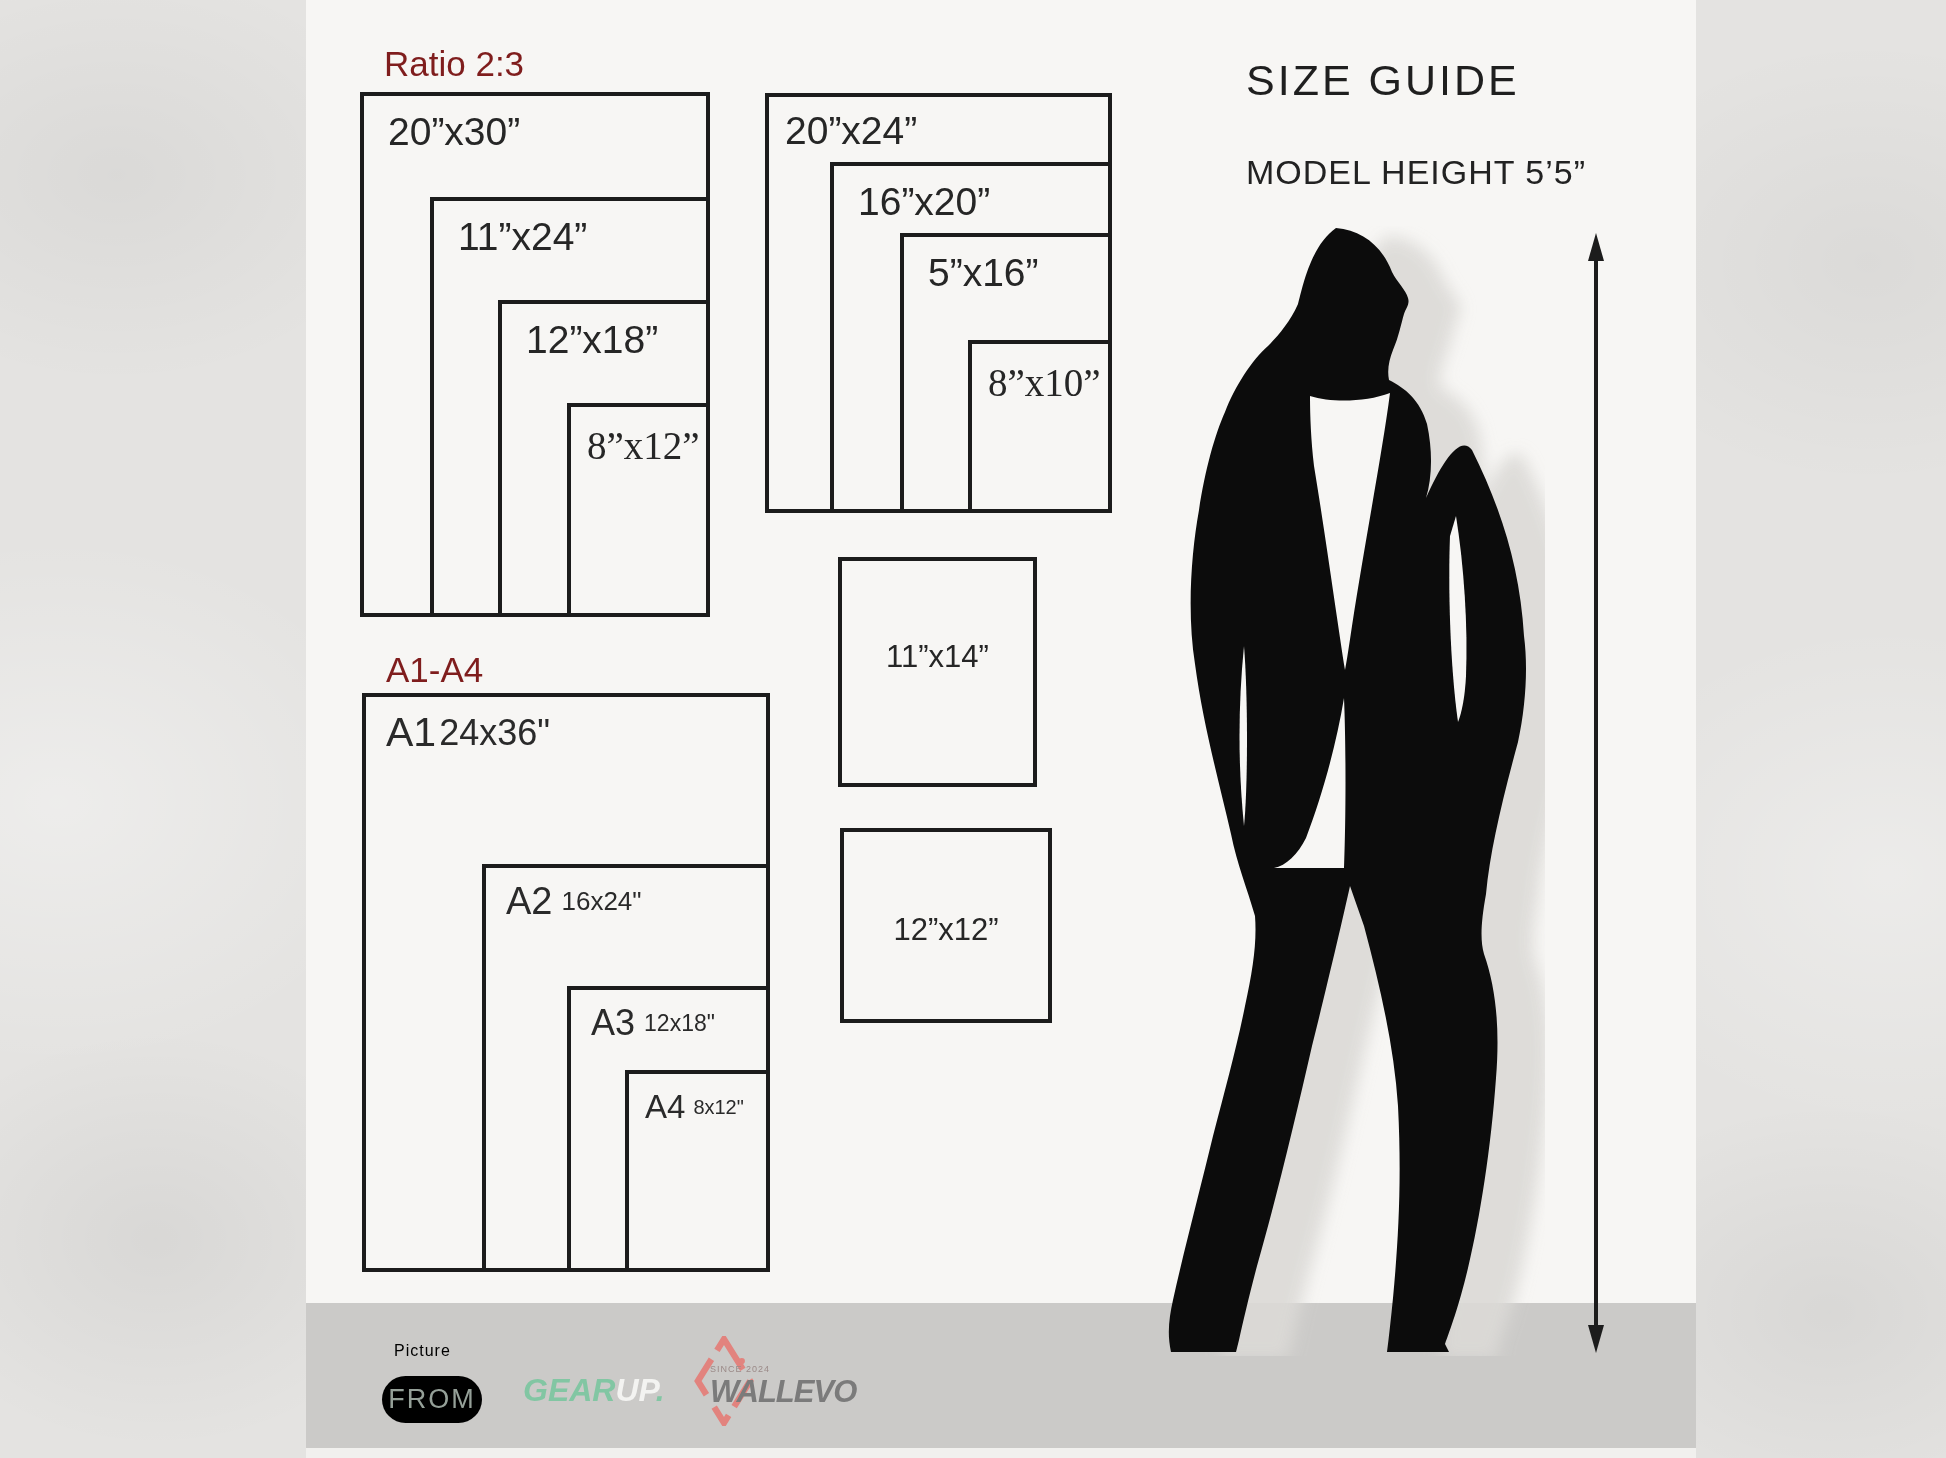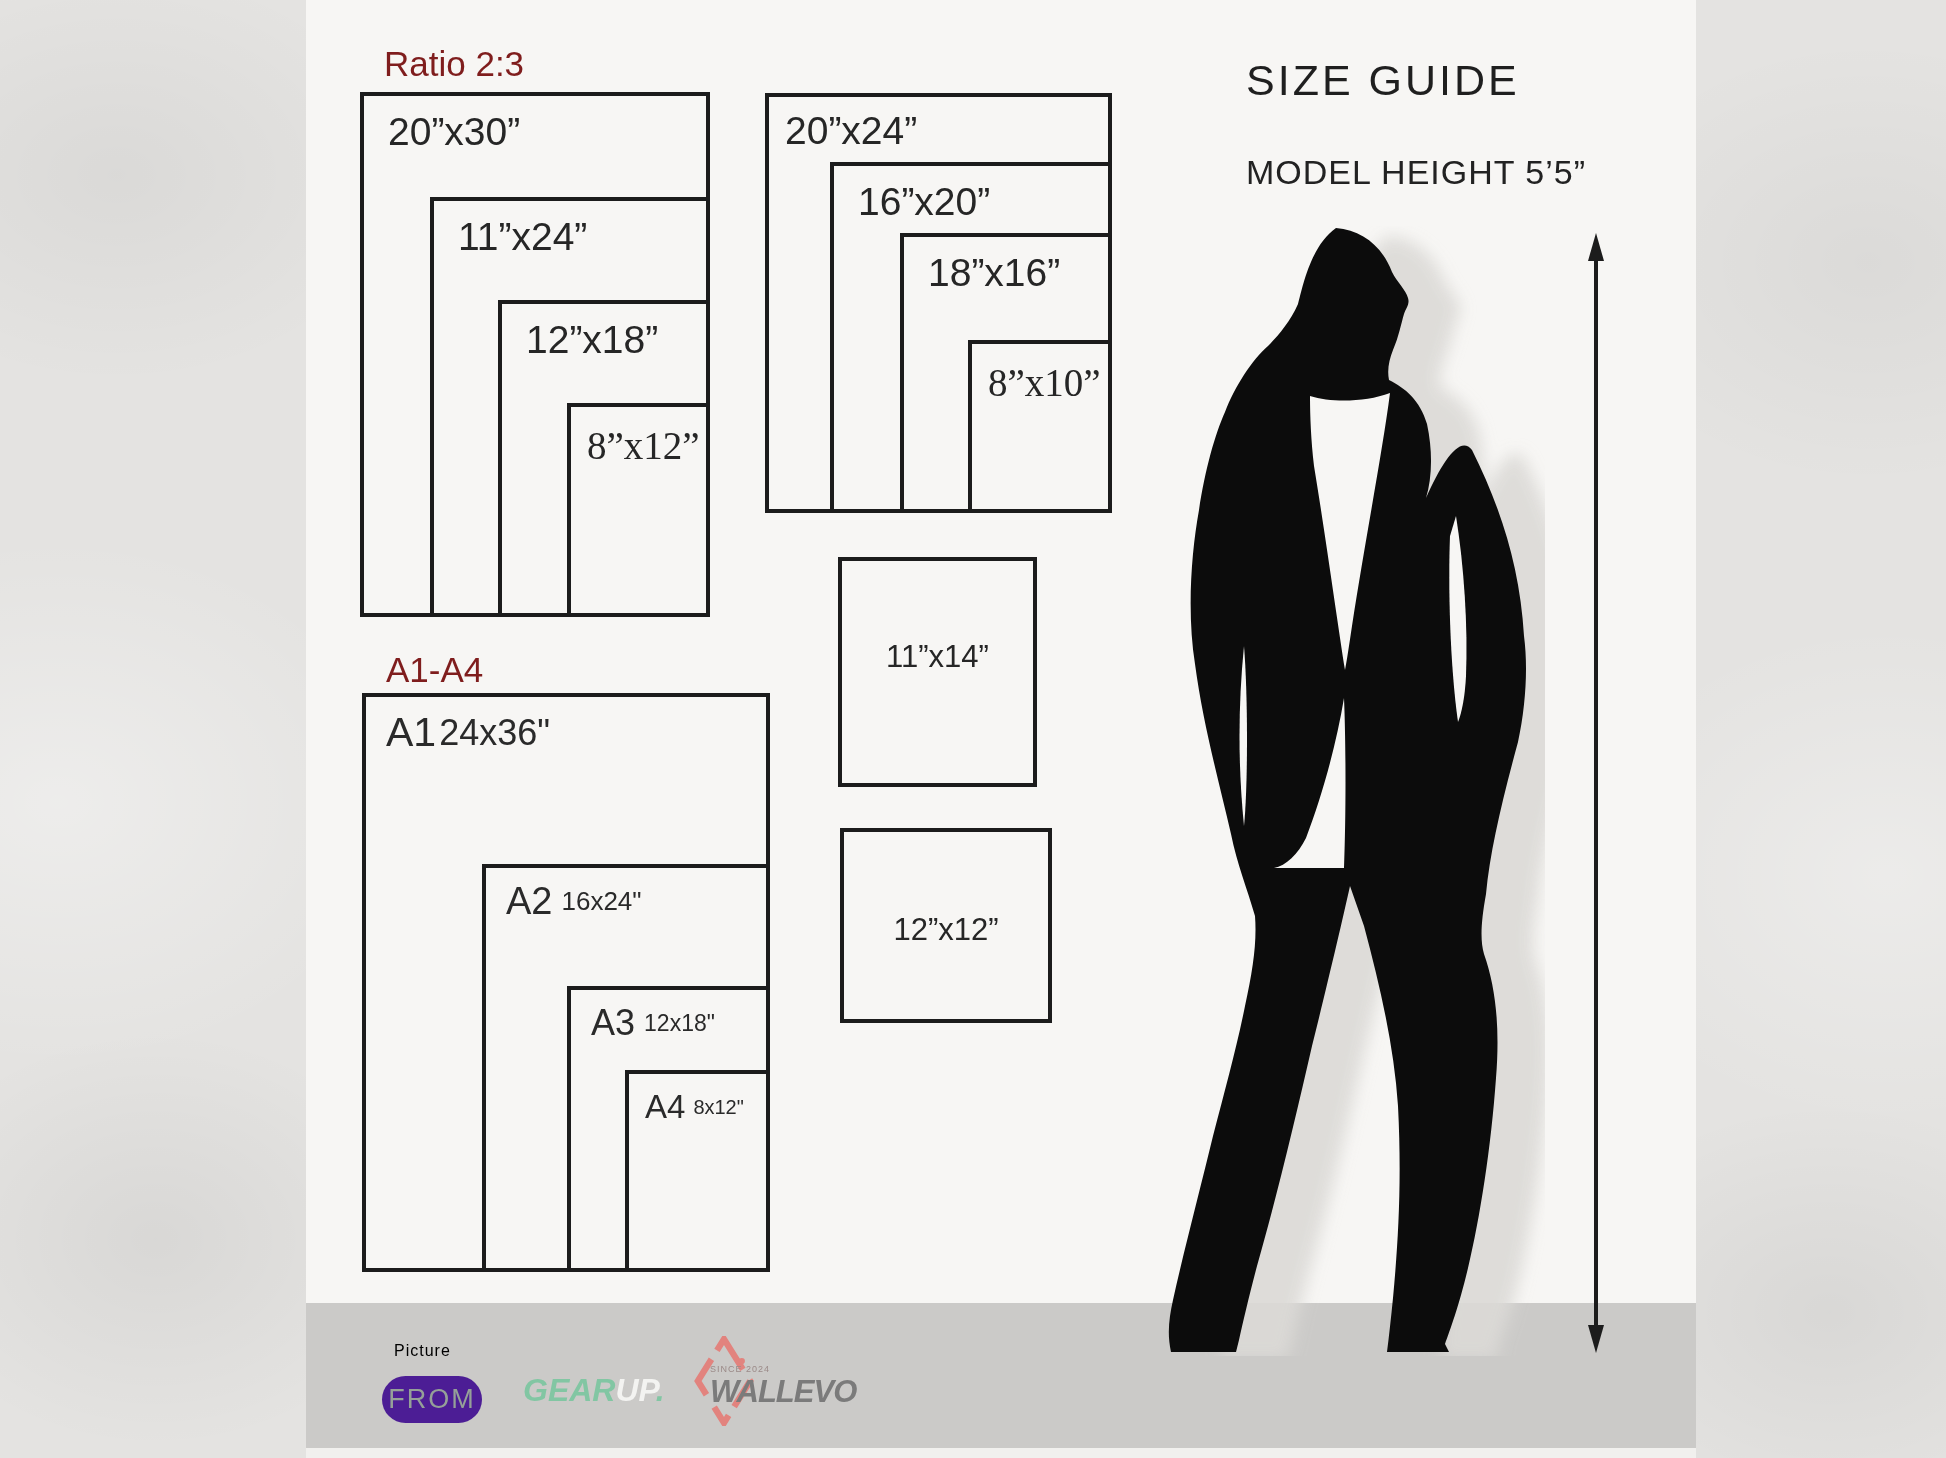--- a/index.html
+++ b/index.html
@@ -86,21 +86,21 @@
     border-left:8px solid transparent;border-right:8px solid transparent;
     border-top:28px solid #1c1c1c;
   }
 
   
   .picture-label{
     position:absolute;left:394px;top:1342px;font-size:16px;color:#000000;letter-spacing:1px;
   }
   .from-pill{
     position:absolute;left:382px;top:1376px;width:100px;height:47px;border-radius:24px;
-    background:#4c1d95;display:flex;align-items:center;justify-content:center;
+    background:#000000;display:flex;align-items:center;justify-content:center;
   }
   .from-pill span{
     font-size:27px;color:#95a098;letter-spacing:2px;font-weight:300;
   }
   .gearup{
     position:absolute;left:510px;top:1372px;
     font-size:32px;font-weight:800;font-style:italic;letter-spacing:0px;white-space:nowrap;
   }
   .gearup .gear{color:#82c6a3;margin-left:13px;}
   .gearup .up{color:#f3f3f1;}
@@ -140,21 +140,21 @@
   <div class="rect-label small-pad">8”x12”</div>
 </div>
 
 <div class="size-rect" style="left:765px;top:93px;width:347px;height:420px;">
   <div class="rect-label" style="left:16px;top:12px;">20”x24”</div>
 </div>
 <div class="size-rect" style="left:830px;top:162px;width:282px;height:351px;">
   <div class="rect-label">16”x20”</div>
 </div>
 <div class="size-rect" style="left:900px;top:233px;width:212px;height:280px;">
-  <div class="rect-label">18”x16”</div>
+  <div class="rect-label">5”x16”</div>
 </div>
 <div class="size-rect" style="left:968px;top:340px;width:144px;height:173px;">
   <div class="rect-label small-pad">8”x10”</div>
 </div>
 
 <div class="size-rect" style="left:838px;top:557px;width:199px;height:230px;">
   <div class="center-label" style="top:78px;">11”x14”</div>
 </div>
 <div class="size-rect" style="left:840px;top:828px;width:212px;height:195px;">
   <div class="center-label" style="top:80px;">12”x12”</div>

